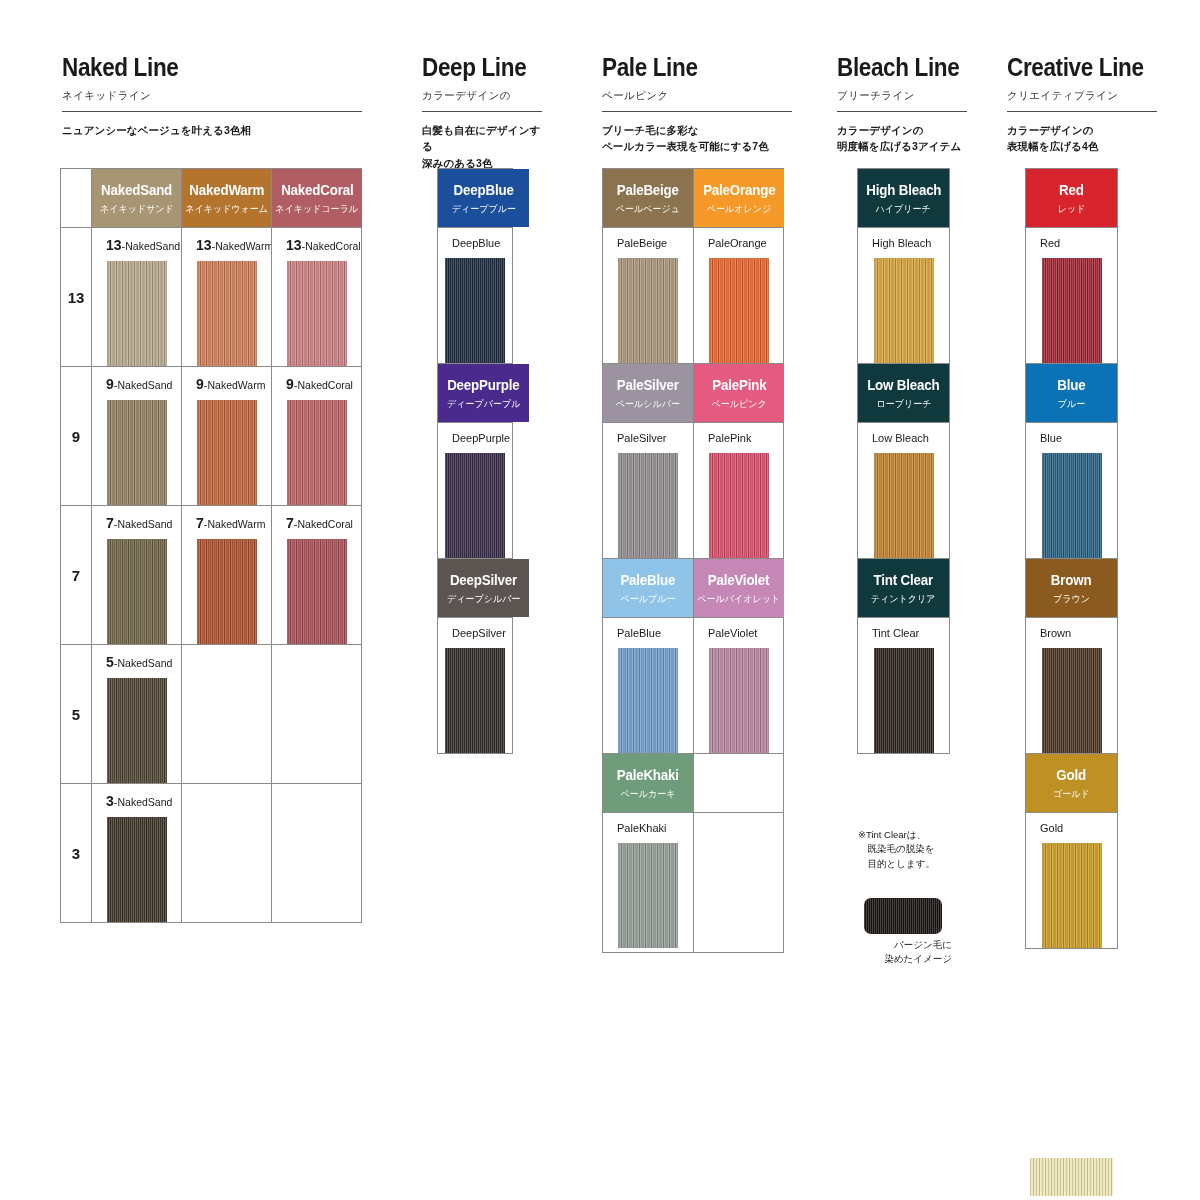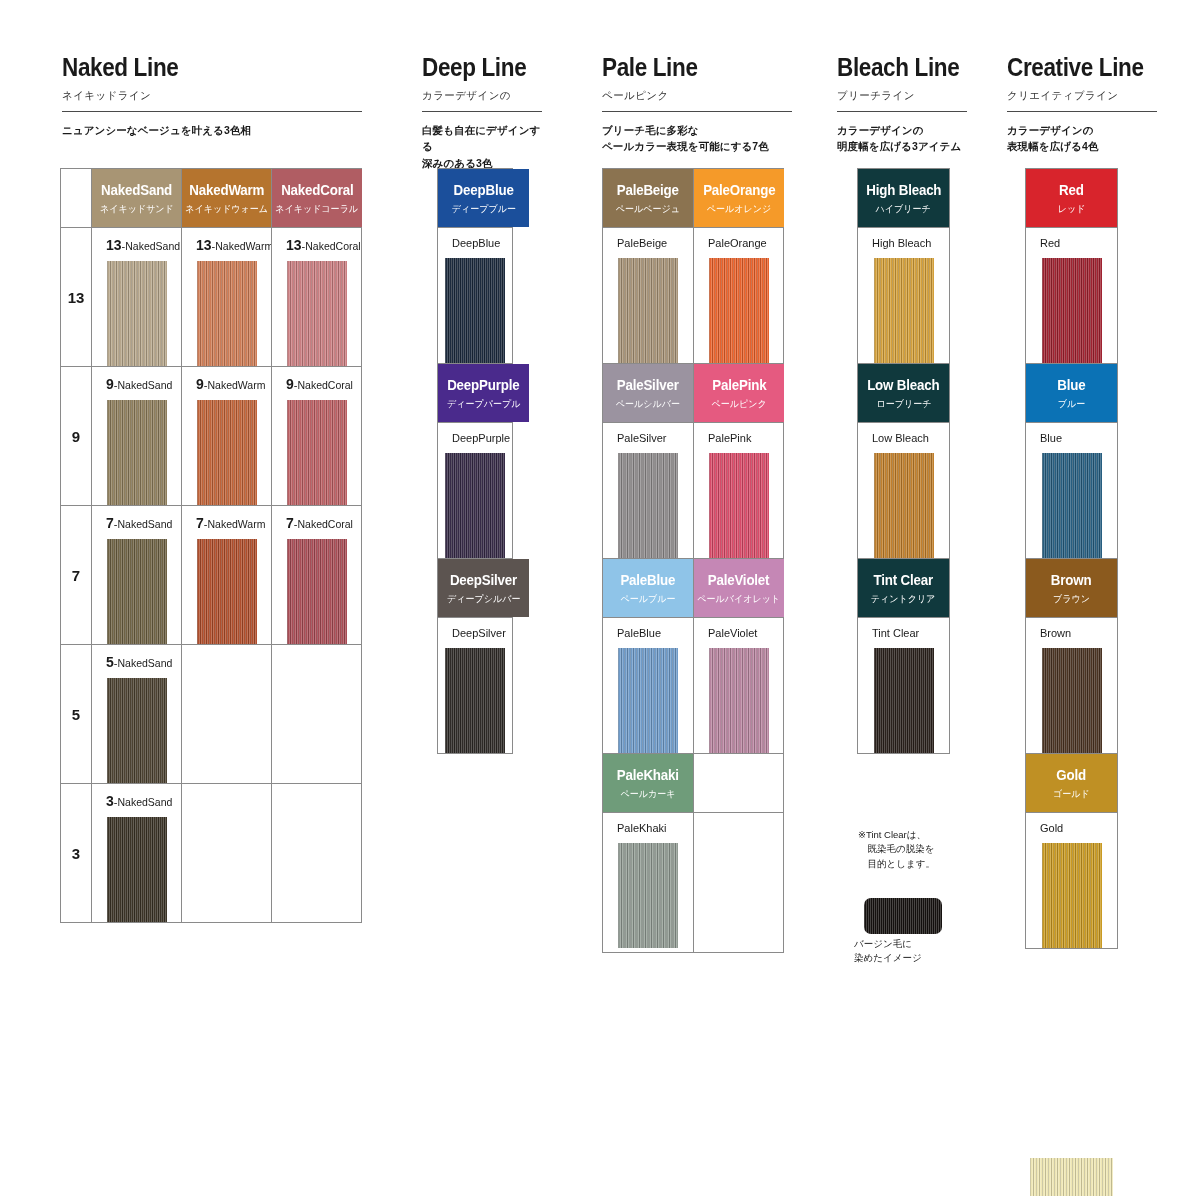--- a/index.html
+++ b/index.html
@@ -74,21 +74,21 @@
 
   .note {
     position: absolute; font-size: 9.5px; line-height: 1.5;
     color: #1a1a1a; white-space: pre-line;
   }
   .virgin-chip {
     position: absolute; border-radius: 7px; overflow: hidden;
   }
   .virgin-cap {
     position: absolute; font-size: 9.5px; line-height: 1.45;
-    text-align: left; white-space: pre-line; color:#1a1a1a;font-family:Liberation Mono, monospace;
+    text-align: right; white-space: pre-line; color:#1a1a1a;
   }
   .tint-block { position: absolute; }
   .tint-cap {
     font-size: 11px; text-align: center; letter-spacing: 1.2px;
     margin-top: 7px; color: #1a1a1a;
   }
 </style>
 </head>
 <body>
 

